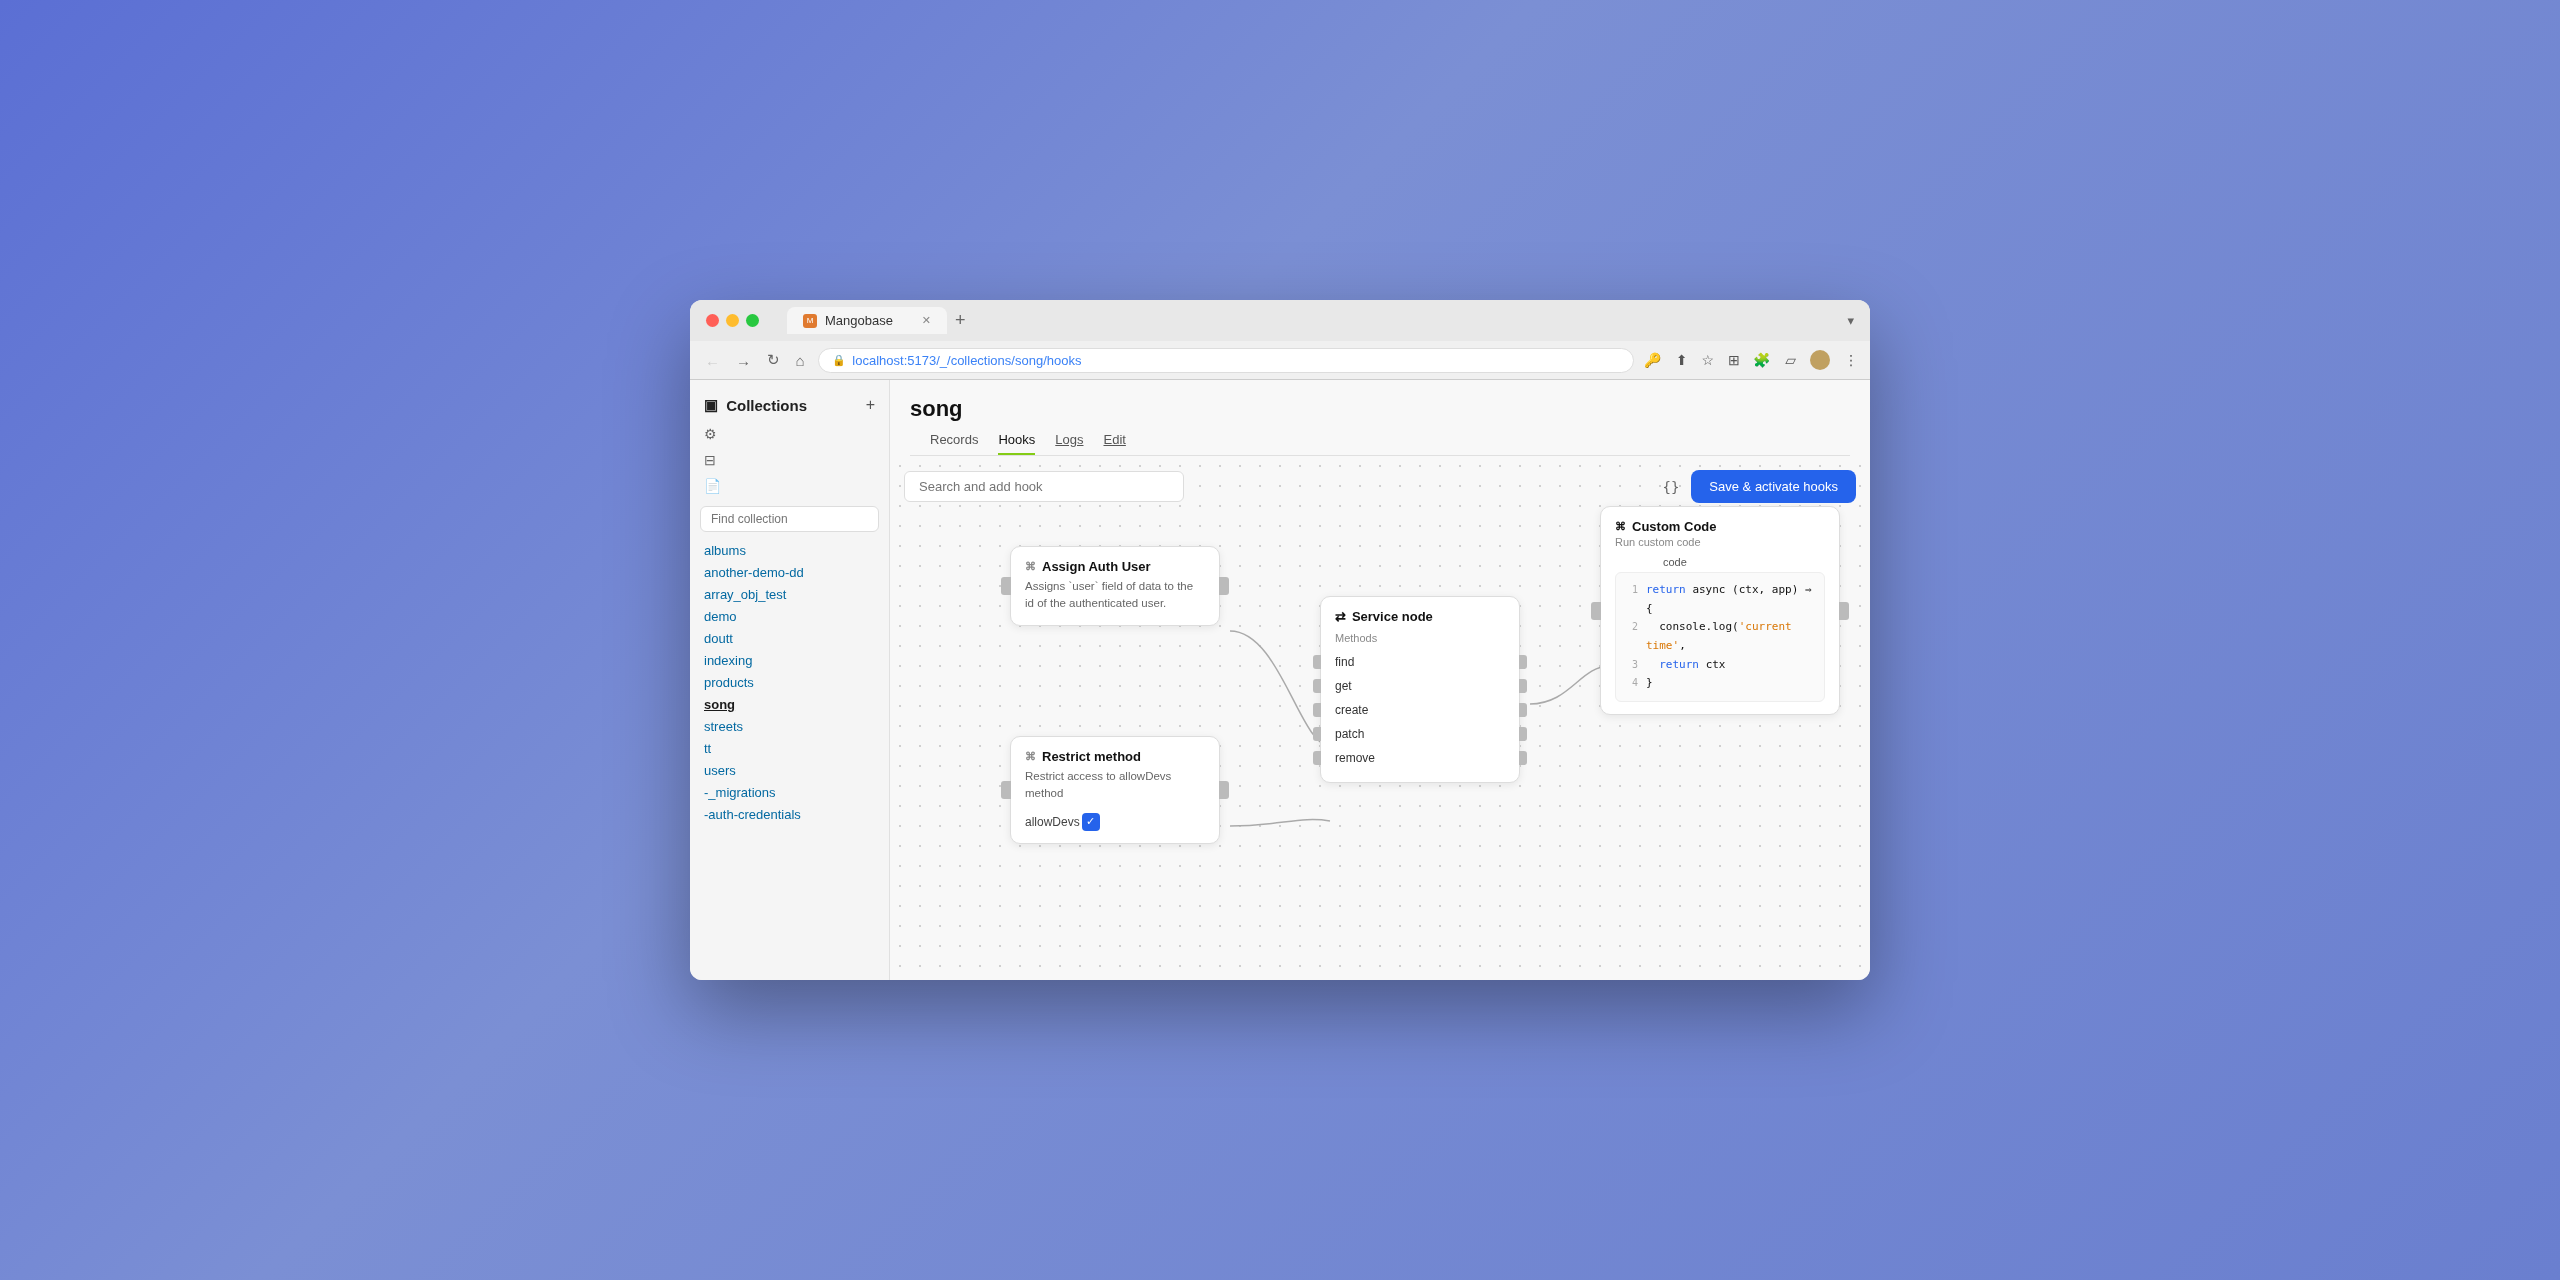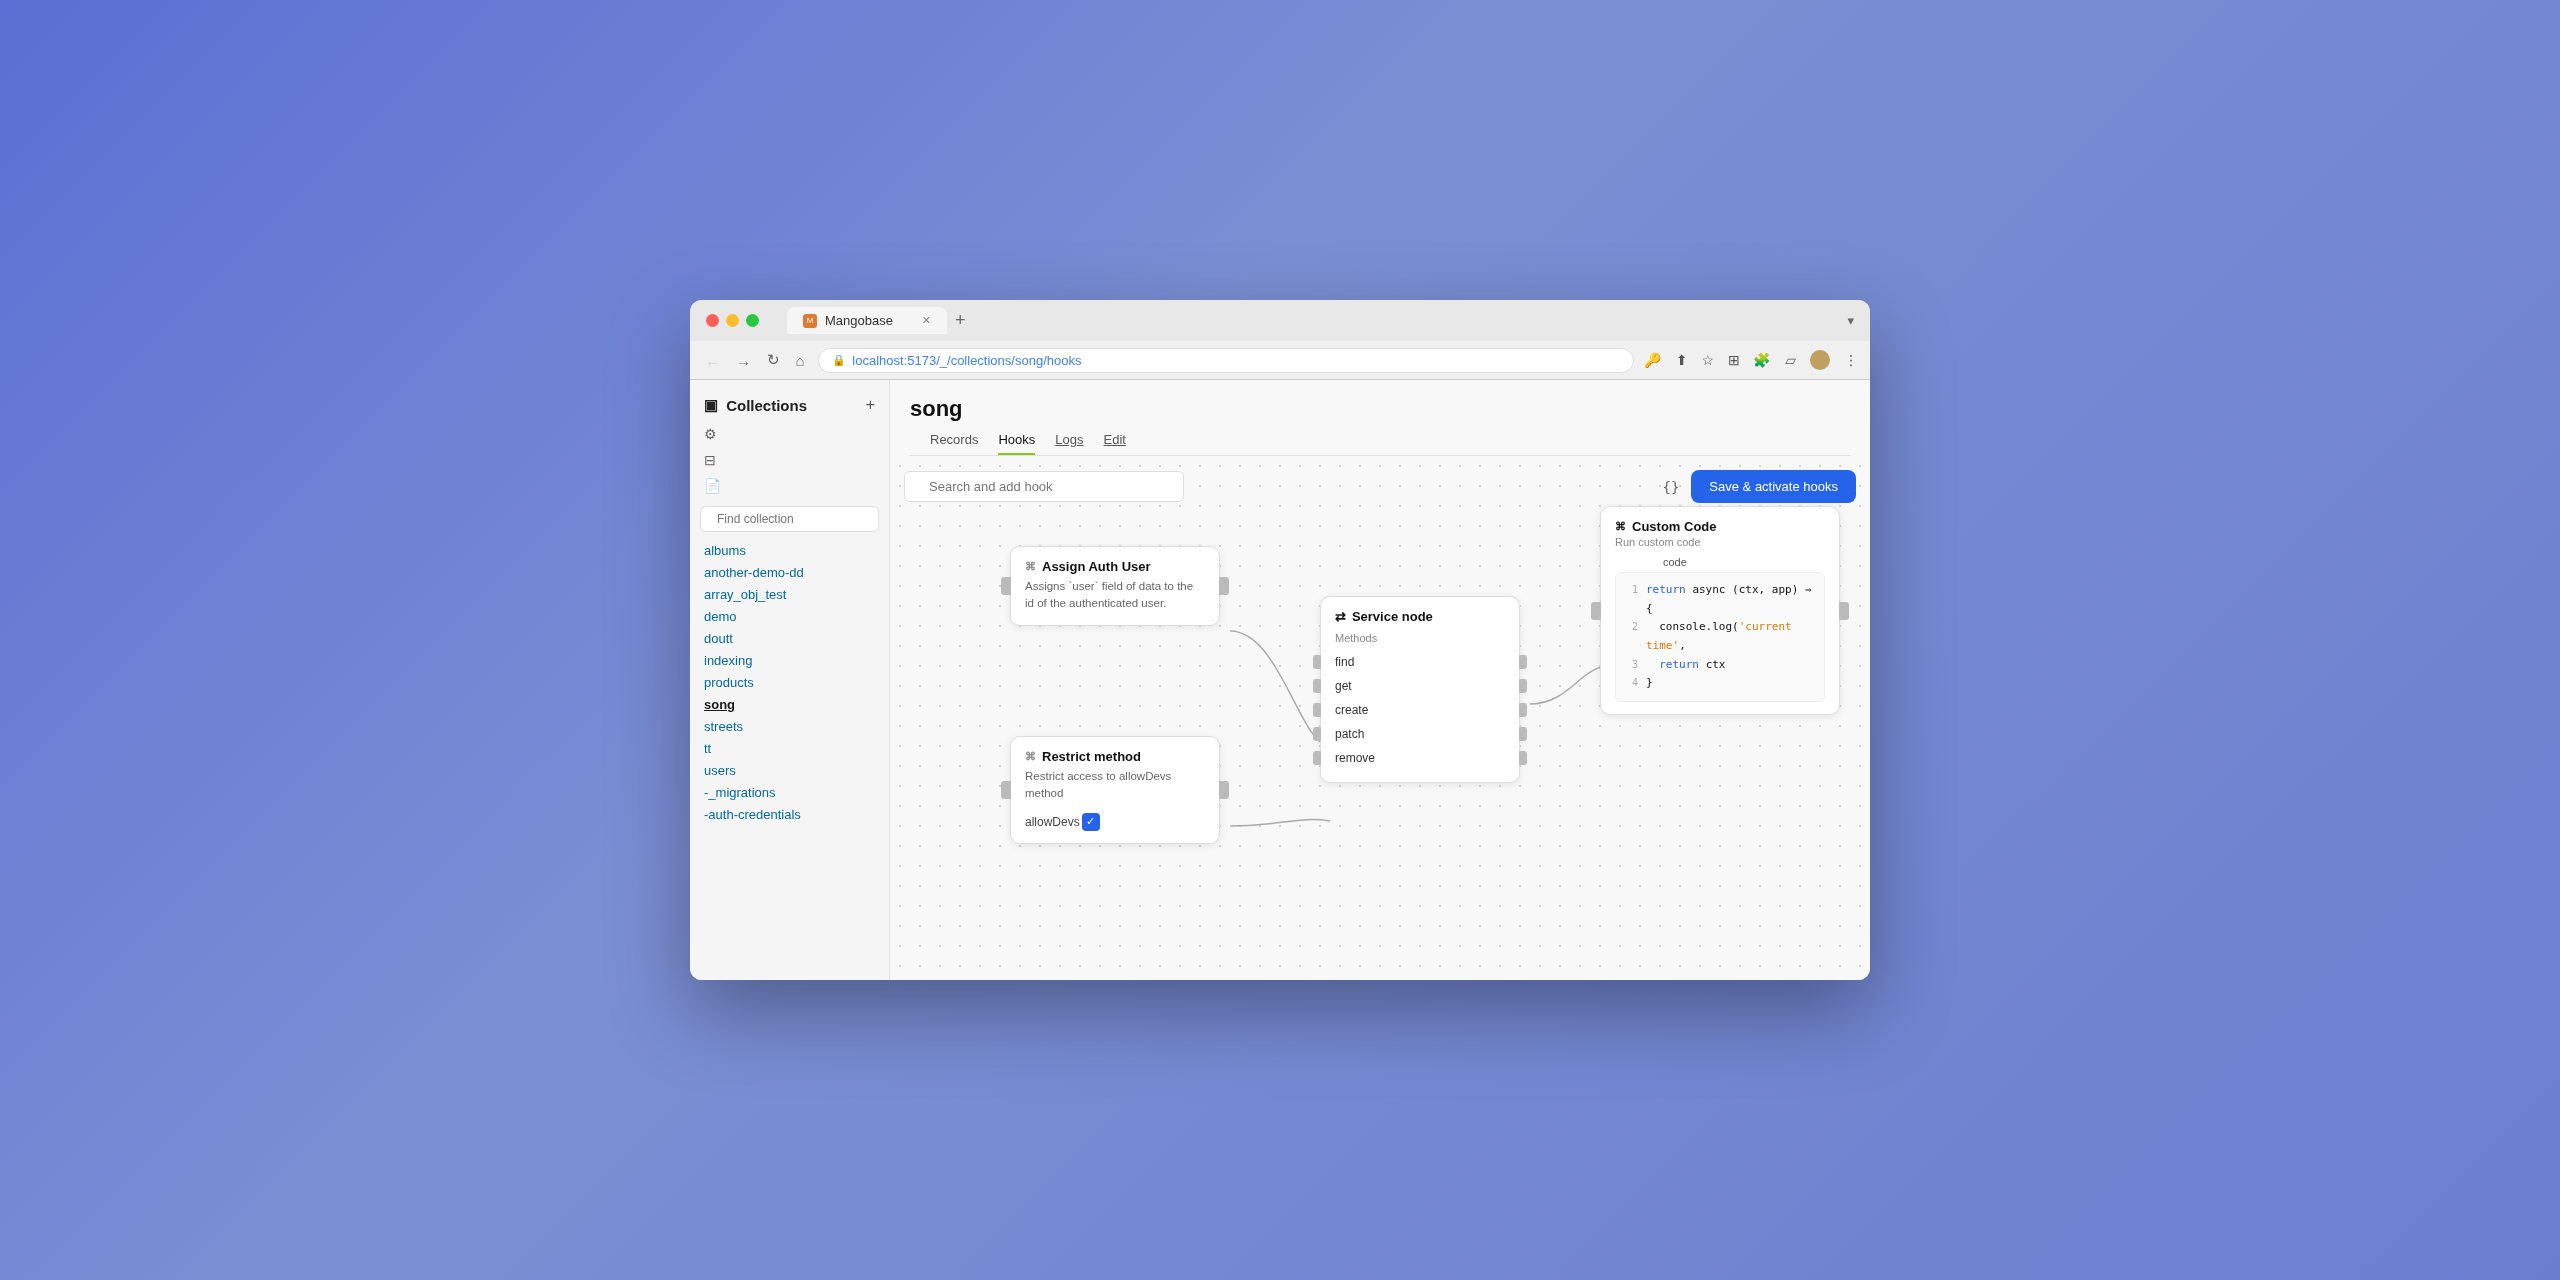--- a/index.html
+++ b/index.html
@@ -165,21 +165,21 @@
     .sidebar-add {
       color: #555;
       font-size: 16px;
       cursor: pointer;
     }
     .sidebar-search {
       margin: 0 10px 8px;
       background: white;
       border: 1px solid #ddd;
       border-radius: 6px;
-      padding: 5px 16px;
+      padding: 5px 10px;
       font-size: 12px;
       color: #999;
       width: calc(100% - 20px);
     }
     .collection-list {
       padding: 0 14px;
       display: flex;
       flex-direction: column;
       gap: 1px;
     }
@@ -274,21 +274,21 @@
       display: flex;
       justify-content: space-between;
       align-items: center;
       z-index: 10;
     }
     .hook-search {
       width: 280px;
       background: white;
       border: 1px solid #ddd;
       border-radius: 6px;
-      padding: 7px 24px;
+      padding: 7px 14px;
       font-size: 13px;
       color: #0f766e;
     }
     .save-activate-btn {
       background: #2563eb;
       color: white;
       border: none;
       border-radius: 8px;
       padding: 9px 18px;
       font-size: 13px;

